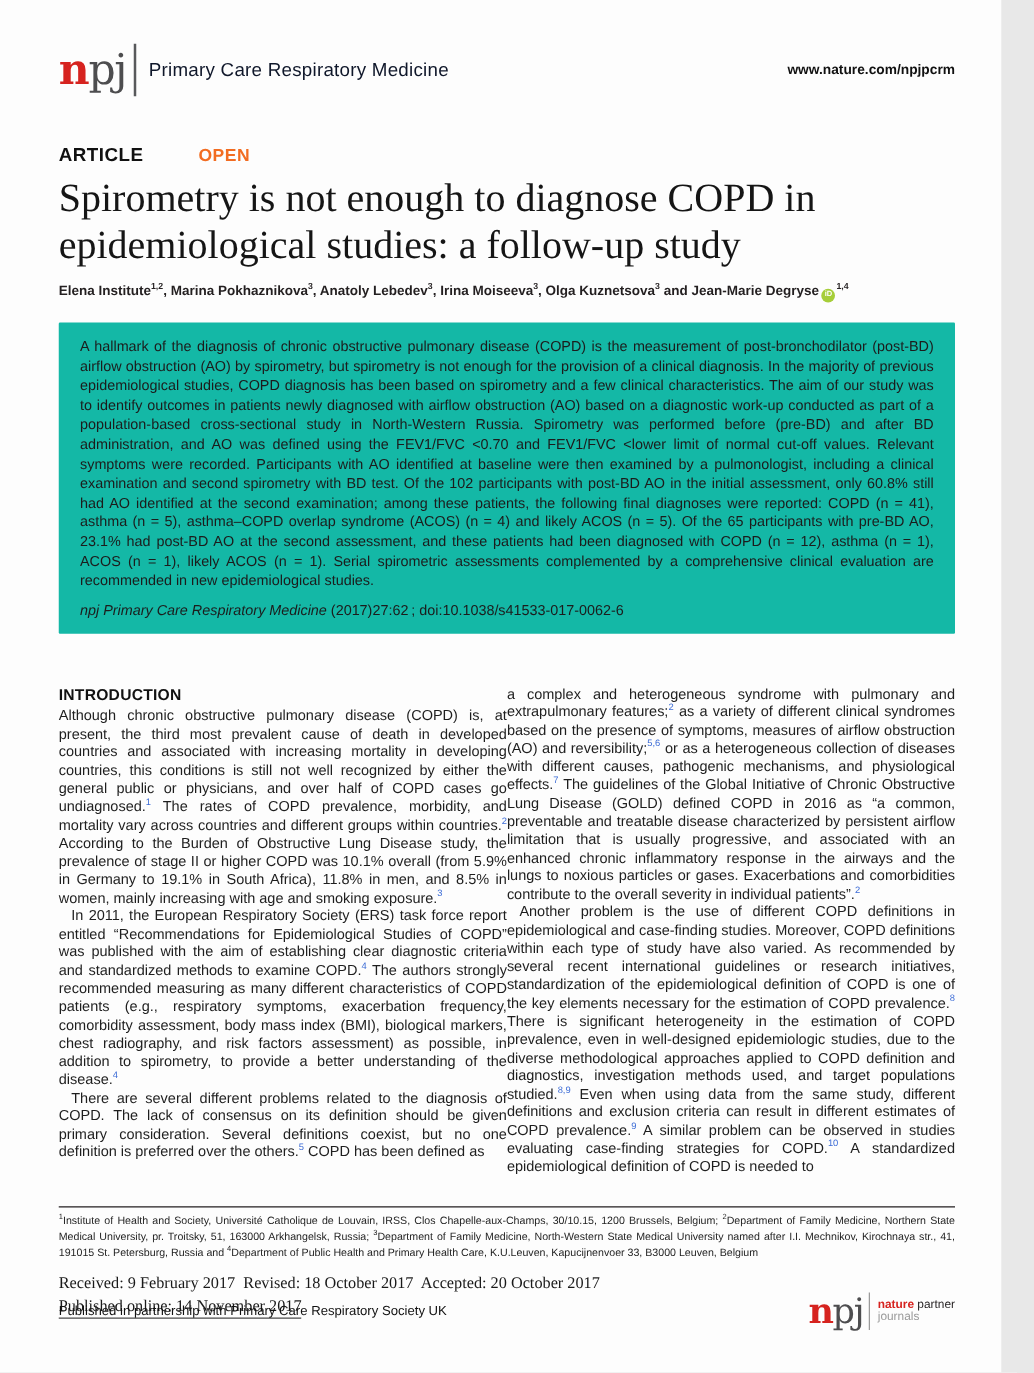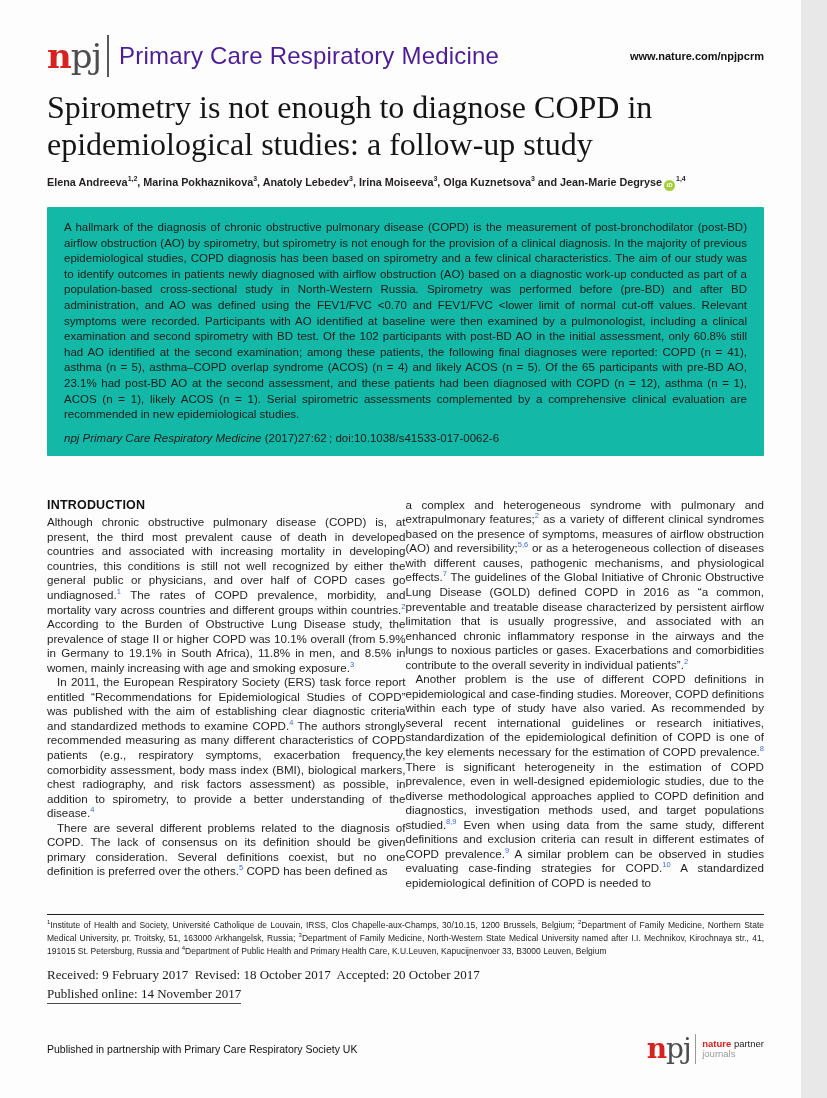--- a/index.html
+++ b/index.html
@@ -8,21 +8,21 @@
     box-sizing:border-box;padding:30px 37px 0 47px;
     font-family:"Liberation Sans",sans-serif;color:#231f20;overflow:hidden;
   }
   
   .masthead{display:flex;align-items:center;justify-content:space-between;height:52px;}
   .brand{display:flex;align-items:center;}
   .npj{font-family:"DejaVu Serif",serif;font-size:34px;letter-spacing:-1px;line-height:1;}
   .npj .n{color:#d6231f;font-weight:bold;}
   .npj .pj{color:#4d4d4f;}
   .brand-divider{width:2px;height:42px;background:#58595b;margin:0 10px 0 6px;}
-  .journal-name{font-size:24px;color:#4c1d95;letter-spacing:.2px;}
+  .journal-name{font-size:15px;color:#0f172a;letter-spacing:.2px;}
   .site-url{font-size:11px;font-weight:bold;color:#111;}
   
   .kicker-row{margin-top:34px;display:flex;align-items:baseline;}
   .kicker{font-size:15px;font-weight:bold;letter-spacing:.4px;color:#111;}
   .open-label{font-size:14px;font-weight:bold;color:#f26c21;margin-left:44px;letter-spacing:.4px;}
   .title{
     font-family:"Liberation Serif",serif;font-weight:400;color:#151515;
     font-size:32px;line-height:37px;margin:7px 0 0 0;max-width:720px;
   }
   
@@ -79,24 +79,28 @@
 
   <div class="masthead">
     <div class="brand">
       <span class="npj"><span class="n">n</span><span class="pj">pj</span></span>
       <span class="brand-divider"></span>
       <span class="journal-name">Primary Care Respiratory Medicine</span>
     </div>
     <div class="site-url">www.nature.com/npjpcrm</div>
   </div>
 
+  <div class="kicker-row">
+    <span class="kicker">ARTICLE</span>
+    <span class="open-label">OPEN</span>
+  </div>
 
   <h1 class="title">Spirometry is not enough to diagnose COPD in epidemiological studies: a follow-up study</h1>
 
-  <div class="authors"><span>Elena Andreeva</span><sup>1,2</sup><span>, Marina Pokhaznikova</span><sup>3</sup><span>, Anatoly Lebedev</span><sup>3</sup><span>, Irina Moiseeva</span><sup>3</sup><span>, Olga Kuznetsova</span><sup>3</sup><span> and Jean-Marie Degryse</span><span class="inline-icon orcid">iD</span><sup>1,4</sup></div>
+  <div class="authors"><span>Elena Institute</span><sup>1,2</sup><span>, Marina Pokhaznikova</span><sup>3</sup><span>, Anatoly Lebedev</span><sup>3</sup><span>, Irina Moiseeva</span><sup>3</sup><span>, Olga Kuznetsova</span><sup>3</sup><span> and Jean-Marie Degryse</span><span class="inline-icon orcid">iD</span><sup>1,4</sup></div>
 
   <div class="abstract-box">
     <div class="abstract-text">A hallmark of the diagnosis of chronic obstructive pulmonary disease (COPD) is the measurement of post-bronchodilator (post-BD) airflow obstruction (AO) by spirometry, but spirometry is not enough for the provision of a clinical diagnosis. In the majority of previous epidemiological studies, COPD diagnosis has been based on spirometry and a few clinical characteristics. The aim of our study was to identify outcomes in patients newly diagnosed with airflow obstruction (AO) based on a diagnostic work-up conducted as part of a population-based cross-sectional study in North-Western Russia. Spirometry was performed before (pre-BD) and after BD administration, and AO was defined using the FEV1/FVC &lt;0.70 and FEV1/FVC &lt;lower limit of normal cut-off values. Relevant symptoms were recorded. Participants with AO identified at baseline were then examined by a pulmonologist, including a clinical examination and second spirometry with BD test. Of the 102 participants with post-BD AO in the initial assessment, only 60.8% still had AO identified at the second examination; among these patients, the following final diagnoses were reported: COPD (n = 41), asthma (n = 5), asthma–COPD overlap syndrome (ACOS) (n = 4) and likely ACOS (n = 5). Of the 65 participants with pre-BD AO, 23.1% had post-BD AO at the second assessment, and these patients had been diagnosed with COPD (n = 12), asthma (n = 1), ACOS (n = 1), likely ACOS (n = 1). Serial spirometric assessments complemented by a comprehensive clinical evaluation are recommended in new epidemiological studies.</div>
     <div class="abstract-citation"><span class="italic">npj Primary Care Respiratory Medicine</span><span> (2017)27:62 ; doi:10.1038/s41533-017-0062-6</span></div>
   </div>
 
   <div class="cols">
     <div class="col">
       <h2 class="section-heading">INTRODUCTION</h2>
       <p><span>Although chronic obstructive pulmonary disease (COPD) is, at present, the third most prevalent cause of death in developed countries and associated with increasing mortality in developing countries, this conditions is still not well recognized by either the general public or physicians, and over half of COPD cases go undiagnosed.</span><sup class="ref">1</sup><span> The rates of COPD prevalence, morbidity, and mortality vary across countries and different groups within countries.</span><sup class="ref">2</sup><span> According to the Burden of Obstructive Lung Disease study, the prevalence of stage II or higher COPD was 10.1% overall (from 5.9% in Germany to 19.1% in South Africa), 11.8% in men, and 8.5% in women, mainly increasing with age and smoking exposure.</span><sup class="ref">3</sup></p>

